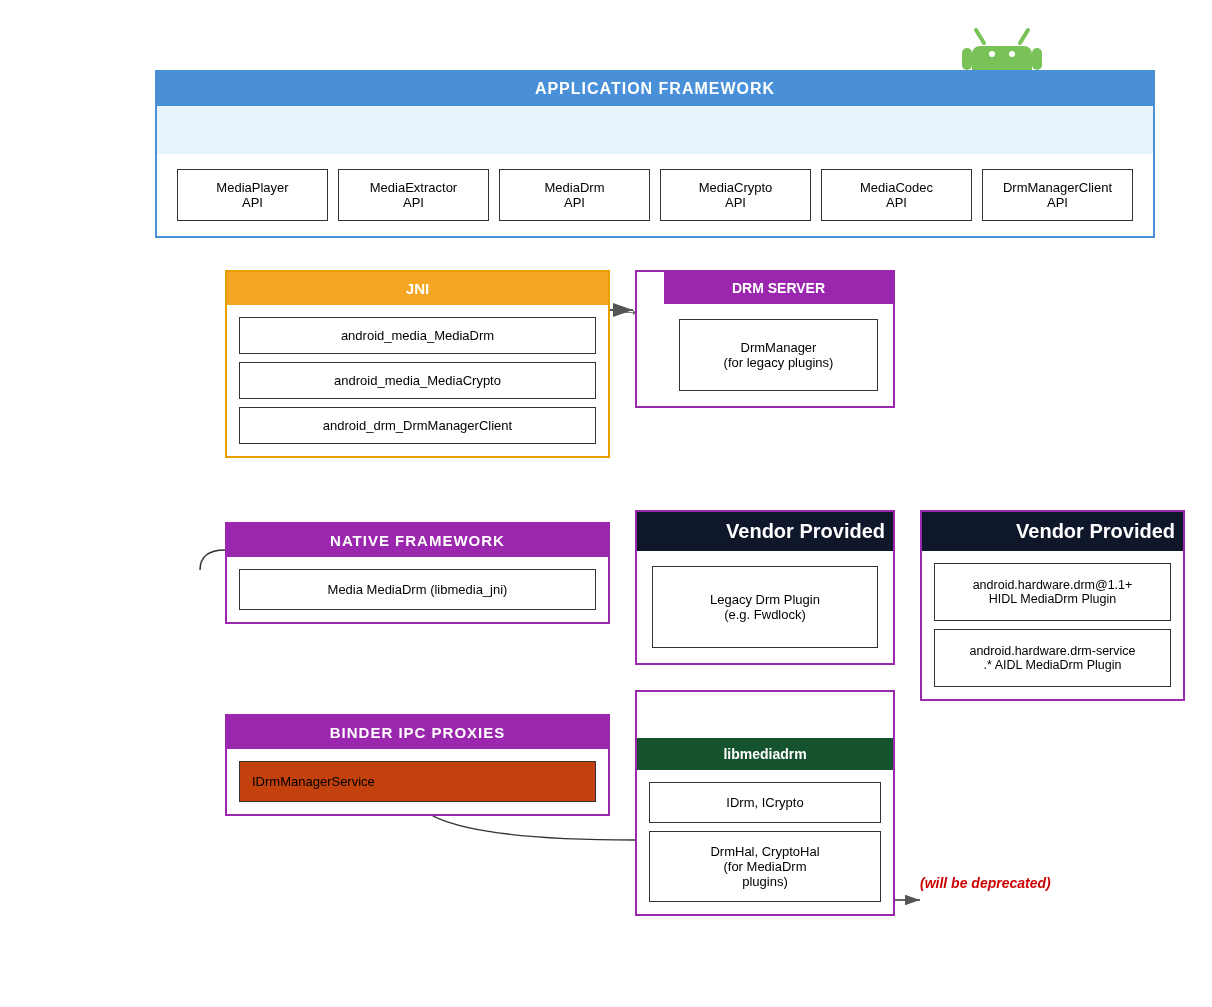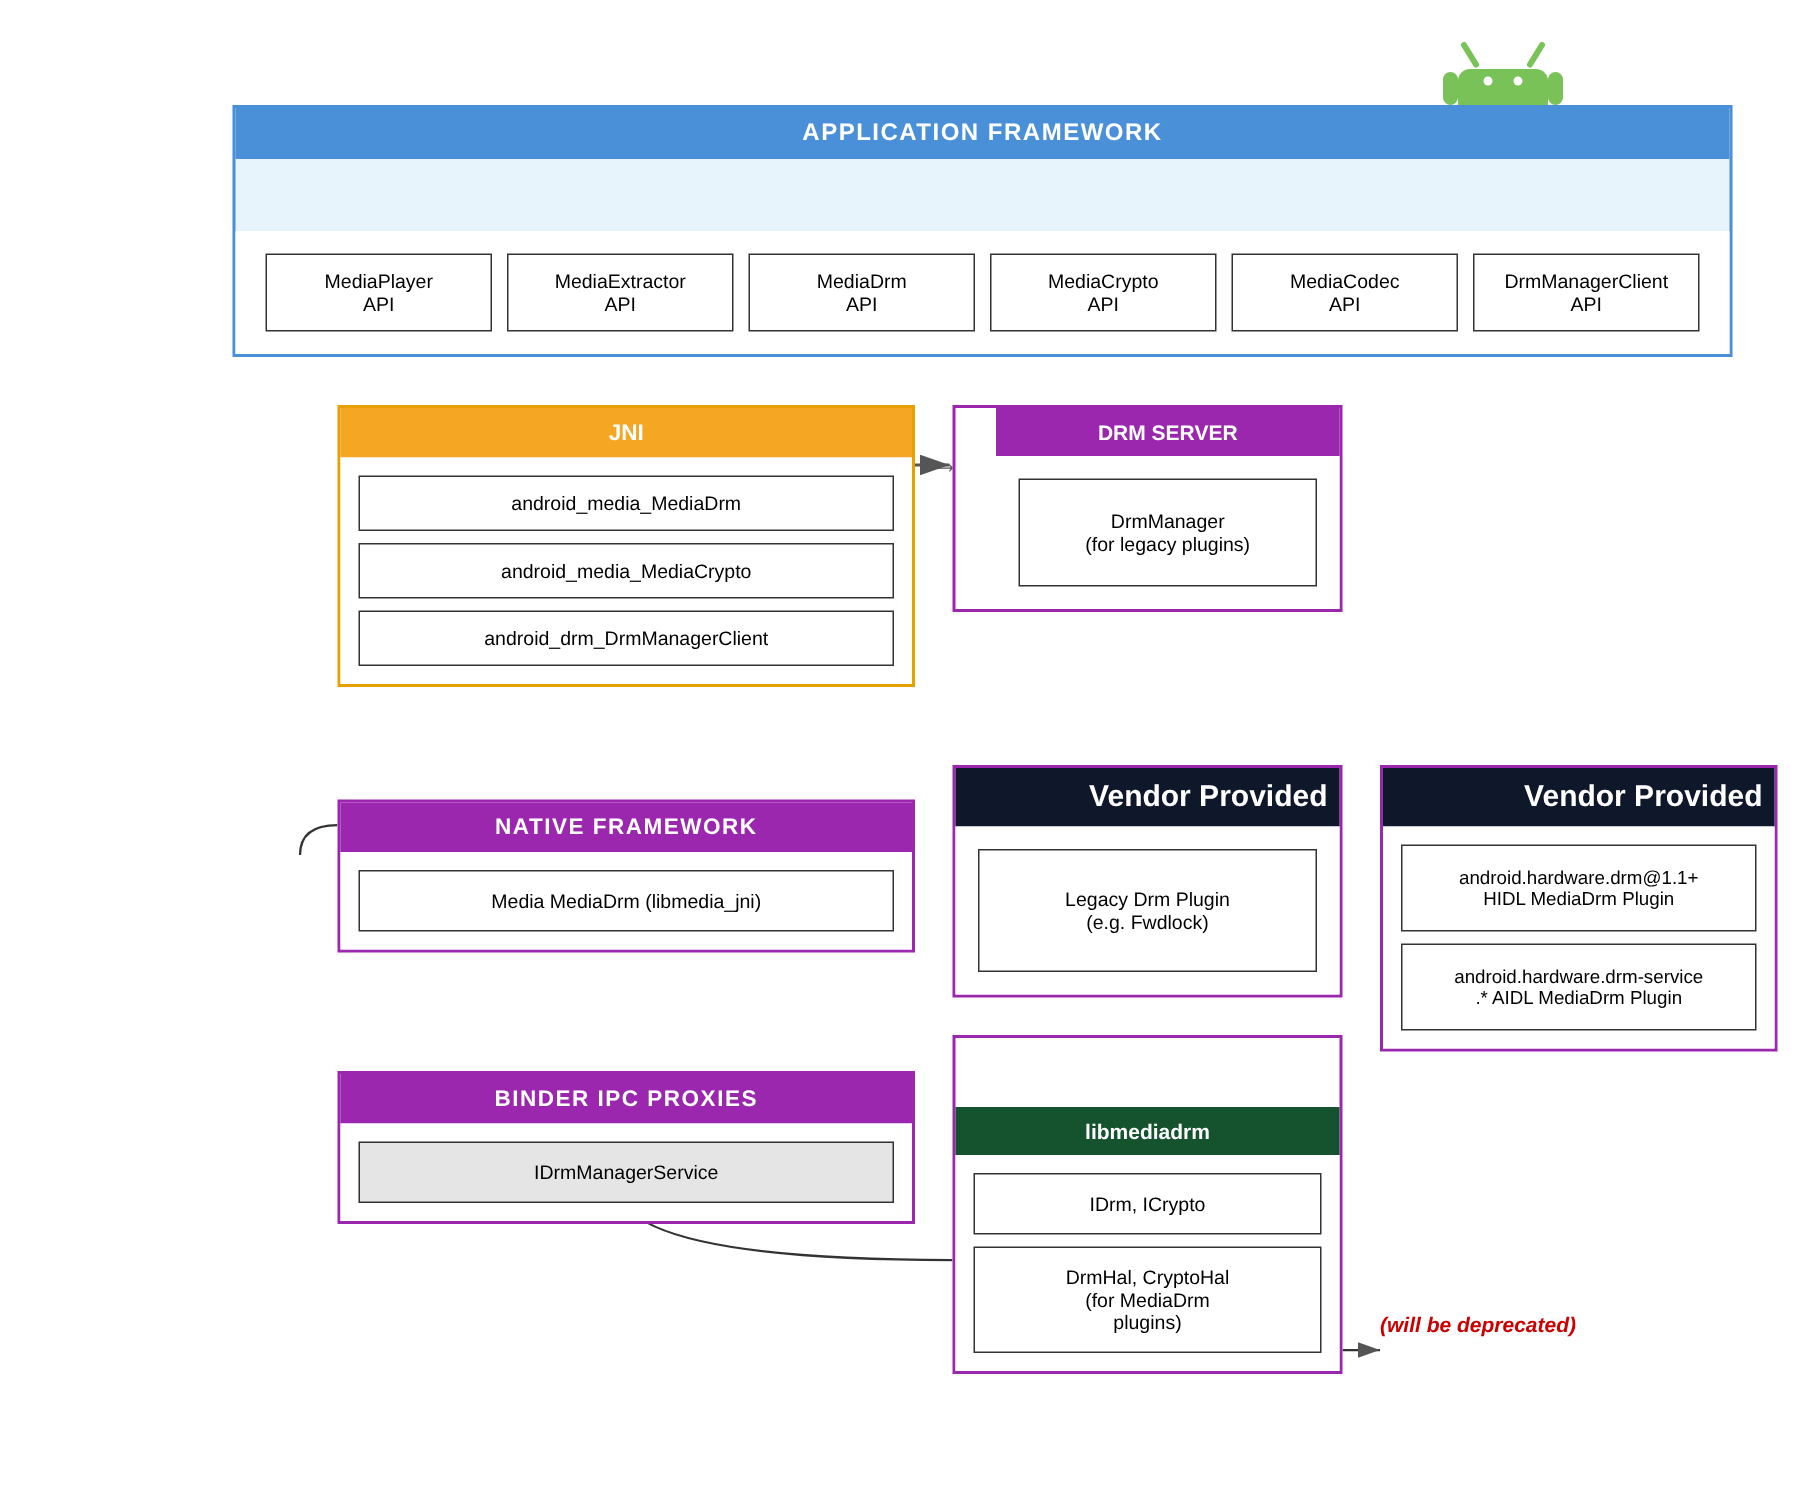--- a/index.html
+++ b/index.html
@@ -129,21 +129,21 @@
       border: 1px solid #333;
       padding: 20px 15px;
       text-align: center;
       font-size: 13px;
       background: white;
     }
 
     
     .native-fw-box {
       position: absolute;
-      top: 533px;
+      top: 522px;
       left: 225px;
       width: 385px;
       border: 2px solid #9b27af;
       background: white;
     }
 
     .native-fw-header {
       background: #9b27af;
       color: white;
       text-align: center;
@@ -246,23 +246,22 @@
     }
 
     .binder-body {
       padding: 12px;
       background: white;
     }
 
     .binder-item {
       border: 1px solid #333;
       padding: 12px;
-      text-align: center;
-      font-size: 13px;
-      background: #e5e5e5;
+      font-size: 13px;
+      background: #c2410c;
     }
 
     
     .libmediadrm-box {
       position: absolute;
       top: 690px;
       left: 635px;
       width: 260px;
       border: 2px solid #9b27af;
       background: white;

